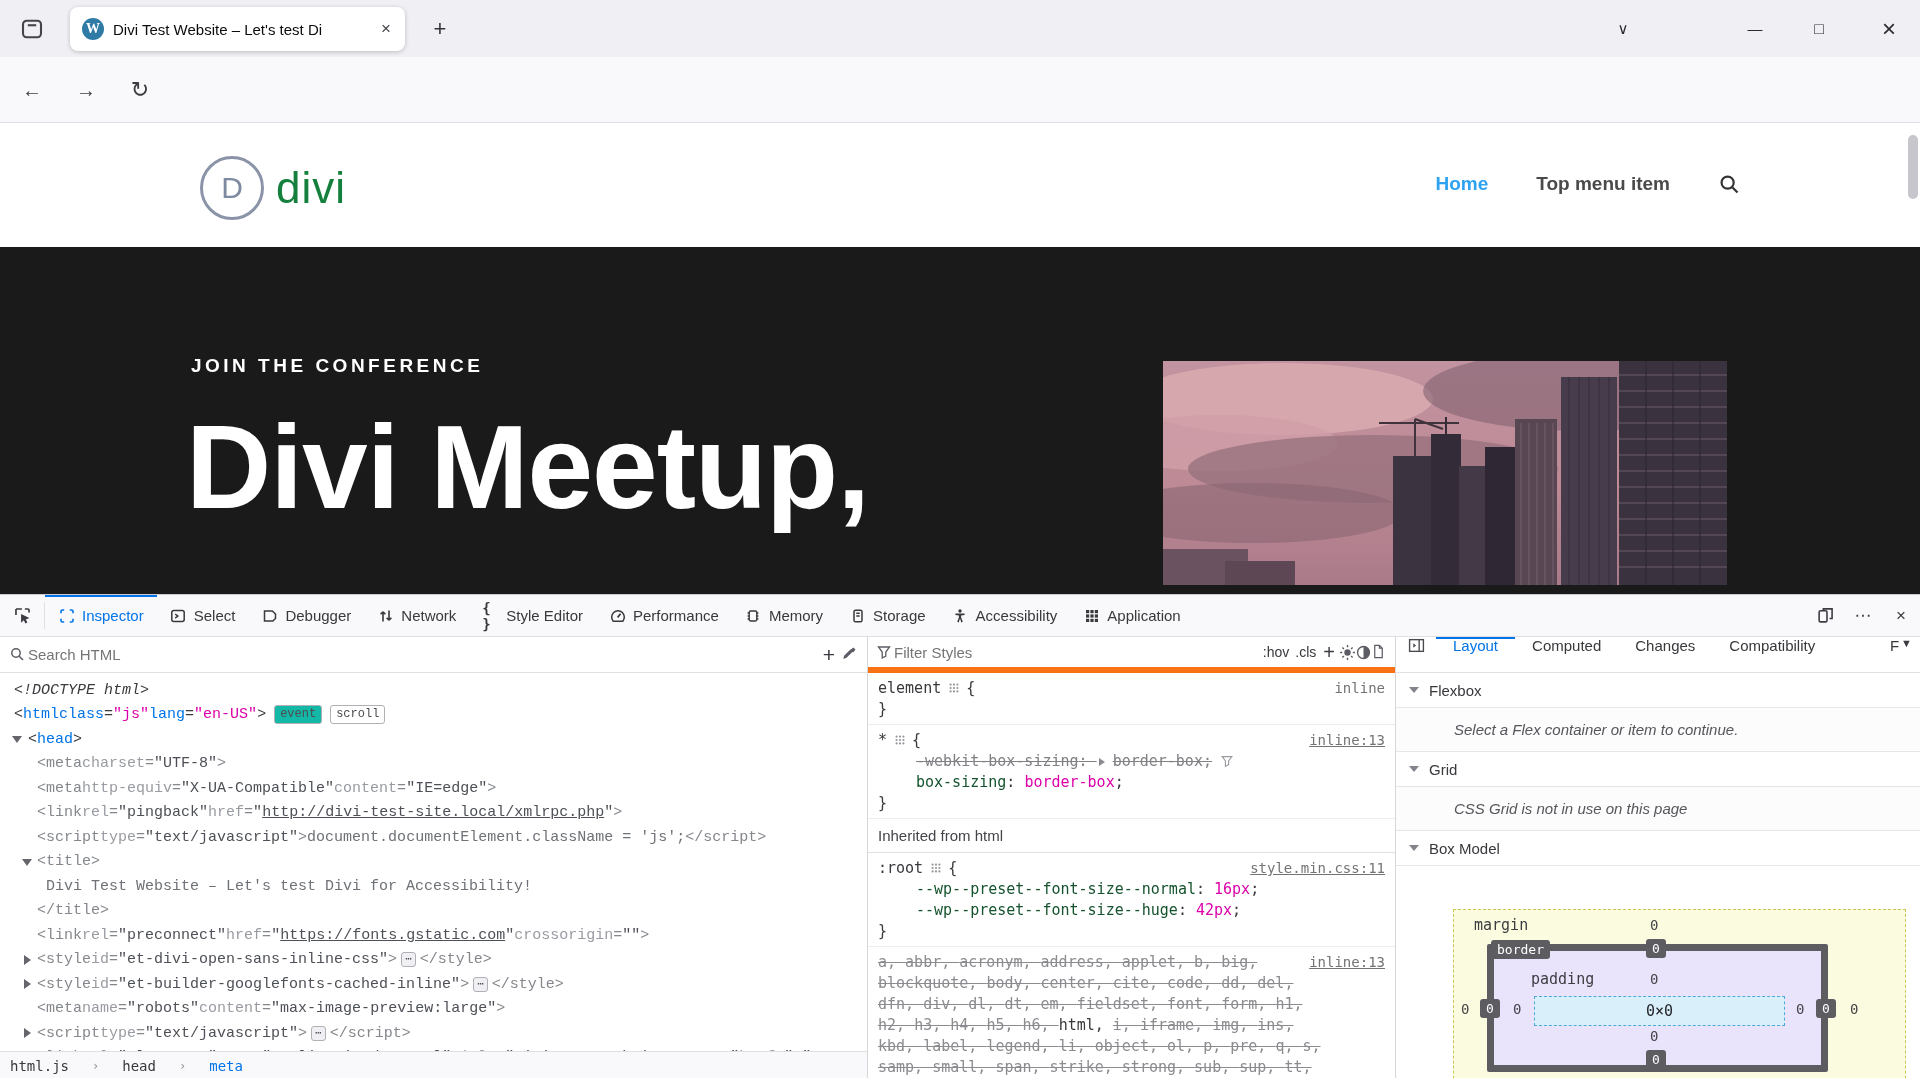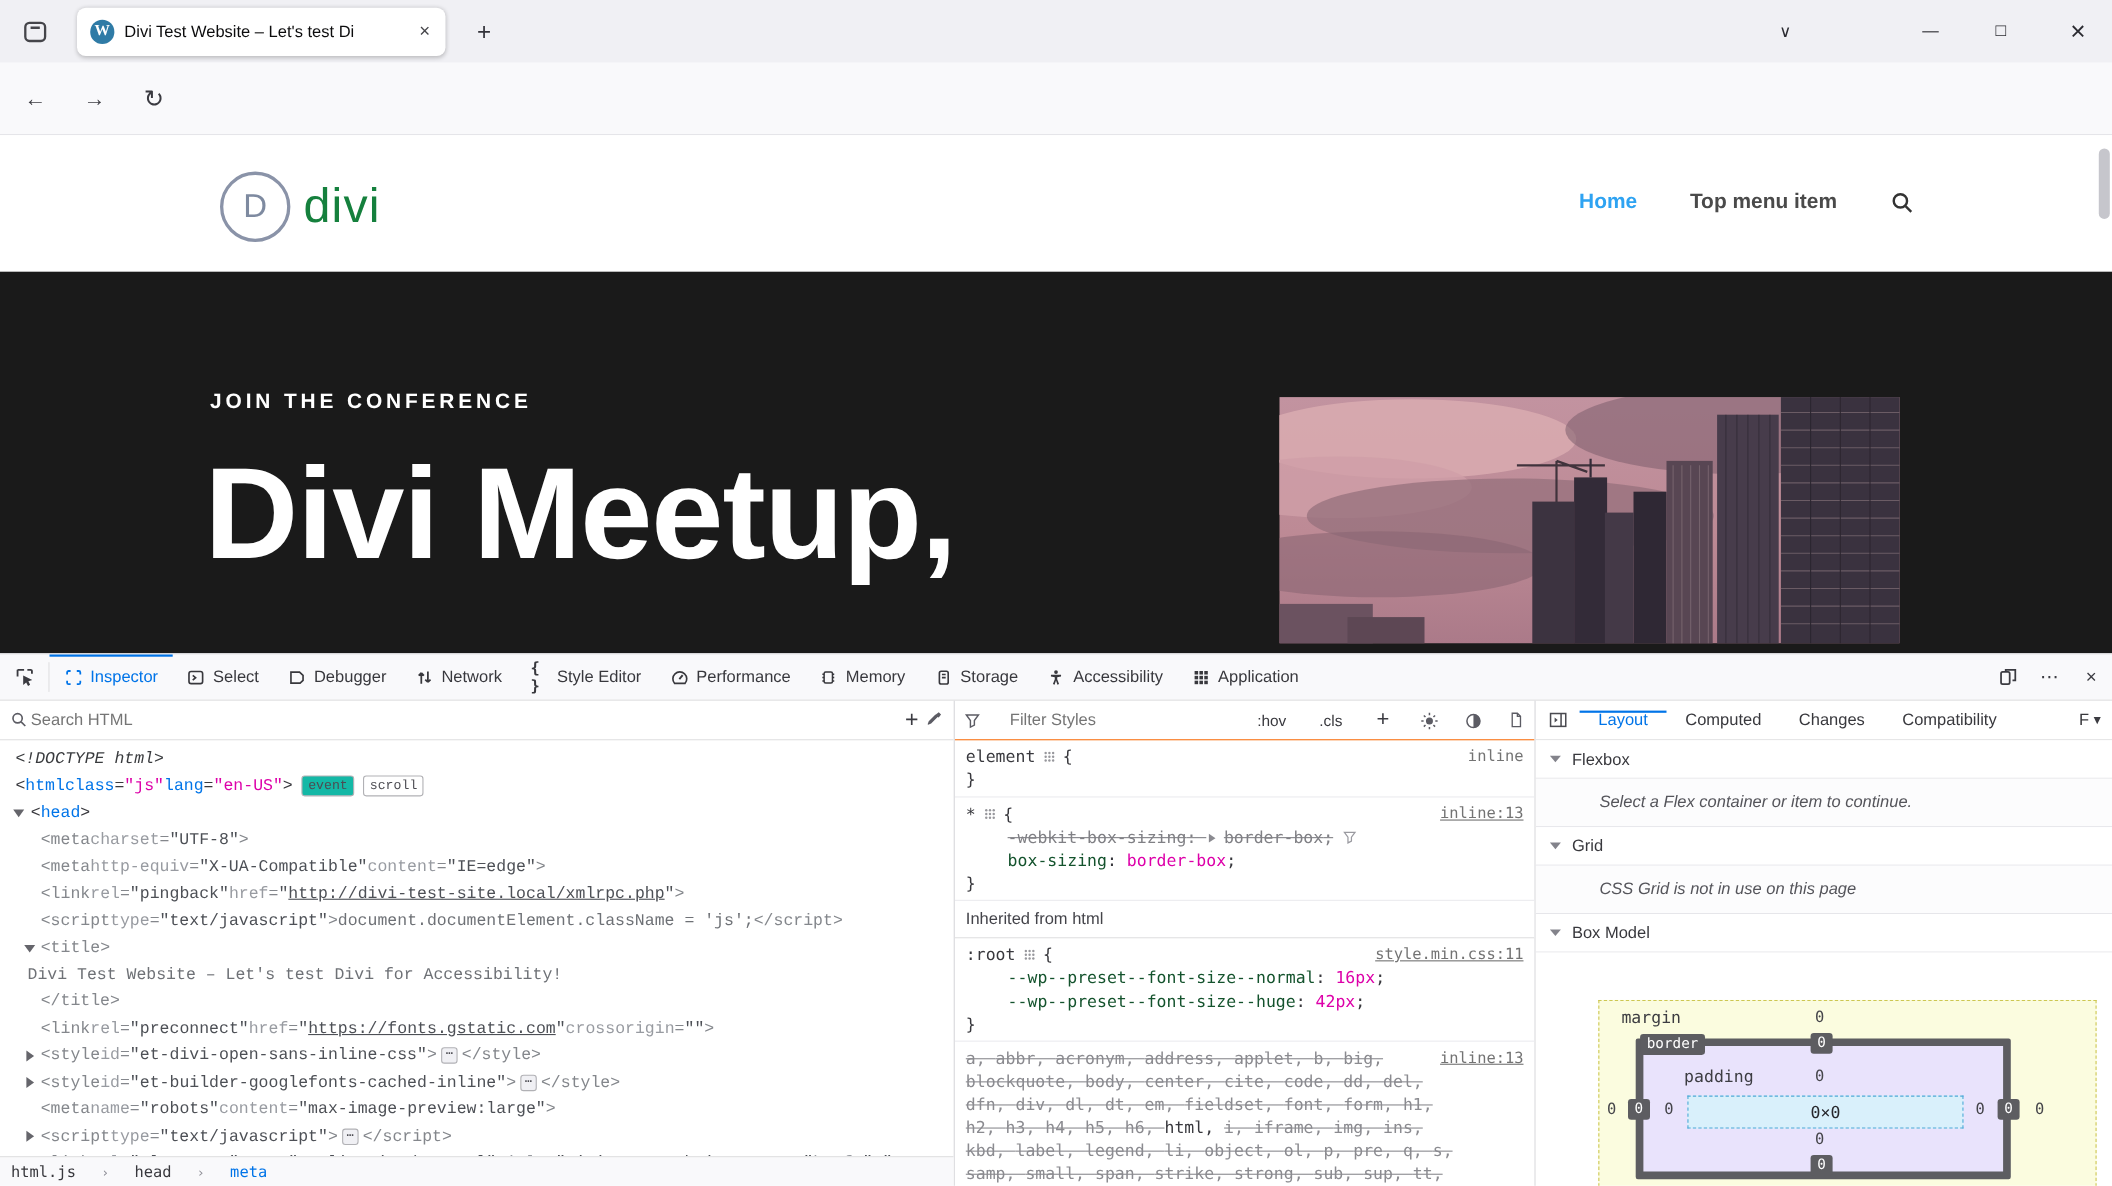--- a/index.html
+++ b/index.html
@@ -67,42 +67,42 @@
   #dtmain{position:absolute;left:0;top:42px;width:1920px;height:442px;display:flex}
   
   #p-markup{width:868px;flex:0 0 868px;border-right:1px solid #d7d7db;box-sizing:border-box;position:relative;overflow:hidden}
   .srow{height:36px;border-bottom:1px solid #e0e0e2;display:flex;align-items:center;padding:0 9px;gap:0;color:#737379;box-sizing:border-box}
   .srow input{flex:1;border:none;outline:none;background:transparent;font-size:15px;color:#444;font-family:"Liberation Sans",sans-serif}
   .srow .ic{width:17px;height:17px;color:#5c5c64}
   .srow .plus{font-size:21px;color:#3b3b41;padding:0 6px}
   #tree{position:absolute;left:0;top:36px;right:0;bottom:28px;overflow:hidden;padding-top:5px;
        font-family:Liberation Mono, monospace;font-size:15px}
   .ln{height:24.5px;display:flex;align-items:center;white-space:nowrap;position:relative;padding-left:37px}
-  .ln.i0{padding-left:14px}.ln.i1{padding-left:28px}.ln.i3{padding-left:25px}
+  .ln.i0{padding-left:14px}.ln.i1{padding-left:28px}.ln.i3{padding-left:46px}
   .tw{position:absolute;width:0;height:0}
   .ln.i1 .tw{left:12px}.ln.i2 .tw{left:22px}
   .tw.down{border:5px solid transparent;border-top:7px solid #65656b;margin-top:6px}
   .tw.right{border:5px solid transparent;border-left:7px solid #65656b;margin-left:2px}
   .d{color:#393b3e;font-style:italic}
   .p{color:#38383d}.g{color:#0074e8}.a{color:#0074e8}.v{color:#dd00a9}.u{color:#dd00a9;text-decoration:underline}.x{color:#55565a}
   .ln.dim .p,.ln.dim .g{color:#84878c}
   .ln.dim .a{color:#989ba1}
   .ln.dim .v{color:#4d5056}.ln.dim .u{color:#4d5056}
   .ln.dim .x{color:#6e7176}
   .nbadge{border:1px solid #b1b1b5;border-radius:3px;font-size:12px;padding:0 5px;margin-left:8px;color:#4c4c52;line-height:17px}
   .nbadge.event{background:#14b8a6}
   .ellip{border:1px solid #b1b1b5;border-radius:3px;background:#f0f0f4;color:#4c4c52;font-size:11px;
         line-height:11px;padding:1px 3px;margin:0 4px}
   #crumbs{position:absolute;left:0;bottom:0;right:0;height:28px;background:#f9f9fb;border-top:1px solid #e0e0e2;
         display:flex;align-items:center;padding:0 10px;gap:23px;font-family:"DejaVu Sans Mono",monospace;font-size:14px;color:#38383d;box-sizing:border-box}
   #crumbs .csep{color:#8e8e96;font-size:12px}
   #crumbs .active{color:#0074e8}
   
   #p-rules{width:528px;flex:0 0 528px;border-right:1px solid #d7d7db;box-sizing:border-box;position:relative;overflow:hidden}
-  .frow{height:36px;border-bottom:1px solid #f97316;display:flex;align-items:center;padding:0 8px;gap:24px;box-sizing:border-box}
+  .frow{height:36px;border-bottom:6px solid #f97316;display:flex;align-items:center;padding:0 8px;gap:0;box-sizing:border-box}
   .frow input{flex:1;border:none;outline:none;background:transparent;font-size:15px;color:#737373;font-family:"Liberation Sans",sans-serif;min-width:40px}
   .frow .ic{width:16px;height:16px;color:#5c5c64}
   .ftog{font-size:14px;color:#38383d;padding:0 3px}
   .frow .plus{font-size:20px;color:#3b3b41;padding:0 4px}
   #rules{position:absolute;top:36px;left:0;right:0;bottom:0;overflow:hidden;
         font-family:"DejaVu Sans Mono",monospace;font-size:15px;line-height:21px;color:#38383d}
   .rule{padding:5px 10px 4px;border-bottom:1px solid #ececef;position:relative}
   .rlink{float:right;color:#737373;font-size:14px;margin-left:10px}
   .rlink.u{text-decoration:underline}
   .decl{padding-left:38px}
@@ -112,21 +112,21 @@
   .exp{display:inline-block;width:0;height:0;border:4px solid transparent;border-left:6px solid #8a8a90;margin:0 4px 0 2px;text-decoration:none}
   .funn{display:inline-block;width:14px;height:14px;color:#9a9aa0;margin-left:8px;vertical-align:-2px}
   .rhead{padding:6px 10px;font-family:"Liberation Sans",sans-serif;font-size:15px;color:#44444a;
         border-bottom:1px solid #e0e0e2;background:#fff}
   .grip{display:inline-block;margin:0 7px 0 8px}
   .selu{color:#8b8b90;text-decoration:line-through}
   .selm{color:#38383d}
   .sellist{display:block;padding-right:52px}
   
   #p-layout{flex:1;position:relative;overflow:hidden;font-size:15px;color:#38383d}
-  .ltabs{height:36px;border-bottom:1px solid #e0e0e2;display:flex;align-items:center;box-sizing:border-box}
+  .ltabs{height:36px;border-bottom:1px solid #e0e0e2;display:flex;align-items:flex-start;box-sizing:border-box}
   .ltoggle{width:40px;display:flex;align-items:center;justify-content:center;color:#4a4a50}
   .ltab{display:flex;align-items:center;padding:0 17px;position:relative;color:#38383d}
   .ltab.act{color:#0074e8}
   .ltab.act::before{content:"";position:absolute;left:0;top:0;right:0;height:2px;background:#0074e8}
   .ltab.trunc{padding:0 2px 0 10px;margin-left:auto}
   .larrow{display:flex;align-items:center;padding:0 8px 0 0;font-size:11px;color:#3b3b41}
   .sechead{height:34px;display:flex;align-items:center;gap:10px;padding-left:13px;border-bottom:1px solid #e6e6ea;background:#fff}
   .sechead .tri{width:0;height:0;border:5px solid transparent;border-top:6px solid #83838b;margin-top:5px}
   .secmsg{padding:13px 10px 13px 58px;font-style:italic;color:#55555b;border-bottom:1px solid #e6e6ea;background:#fcfcfd}
   #bmwrap{position:relative;height:230px;background:#fff}

